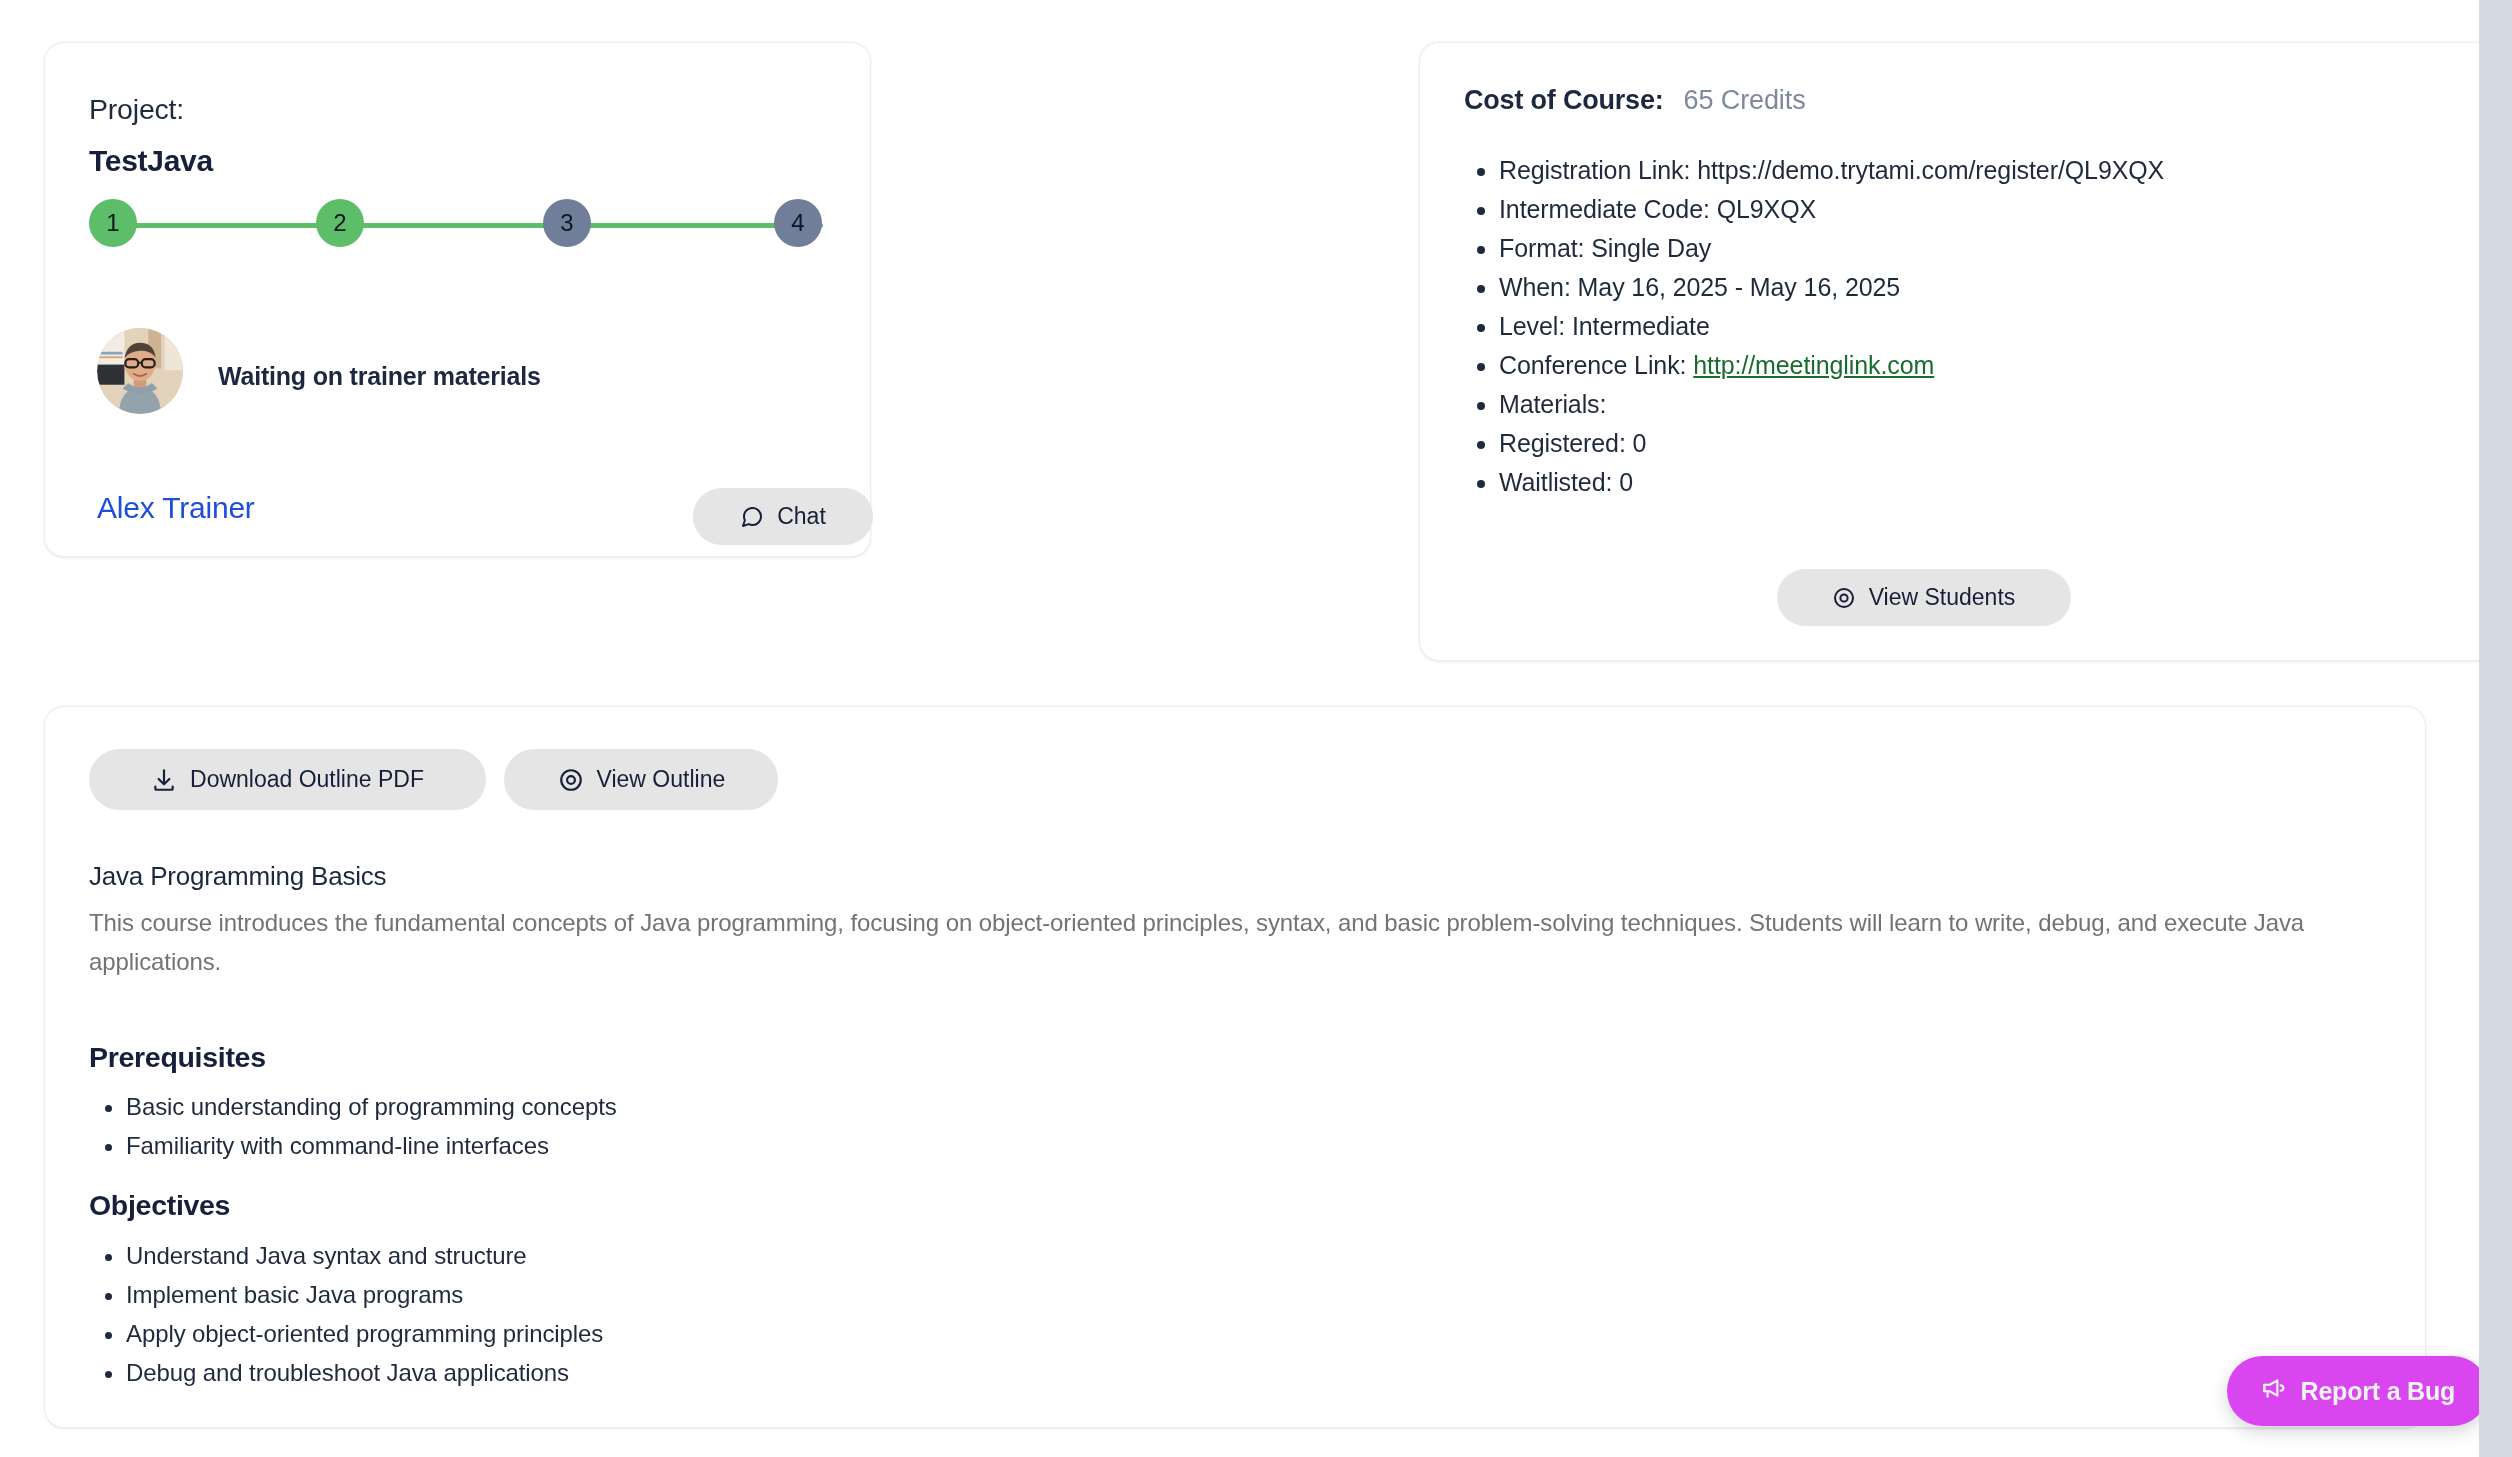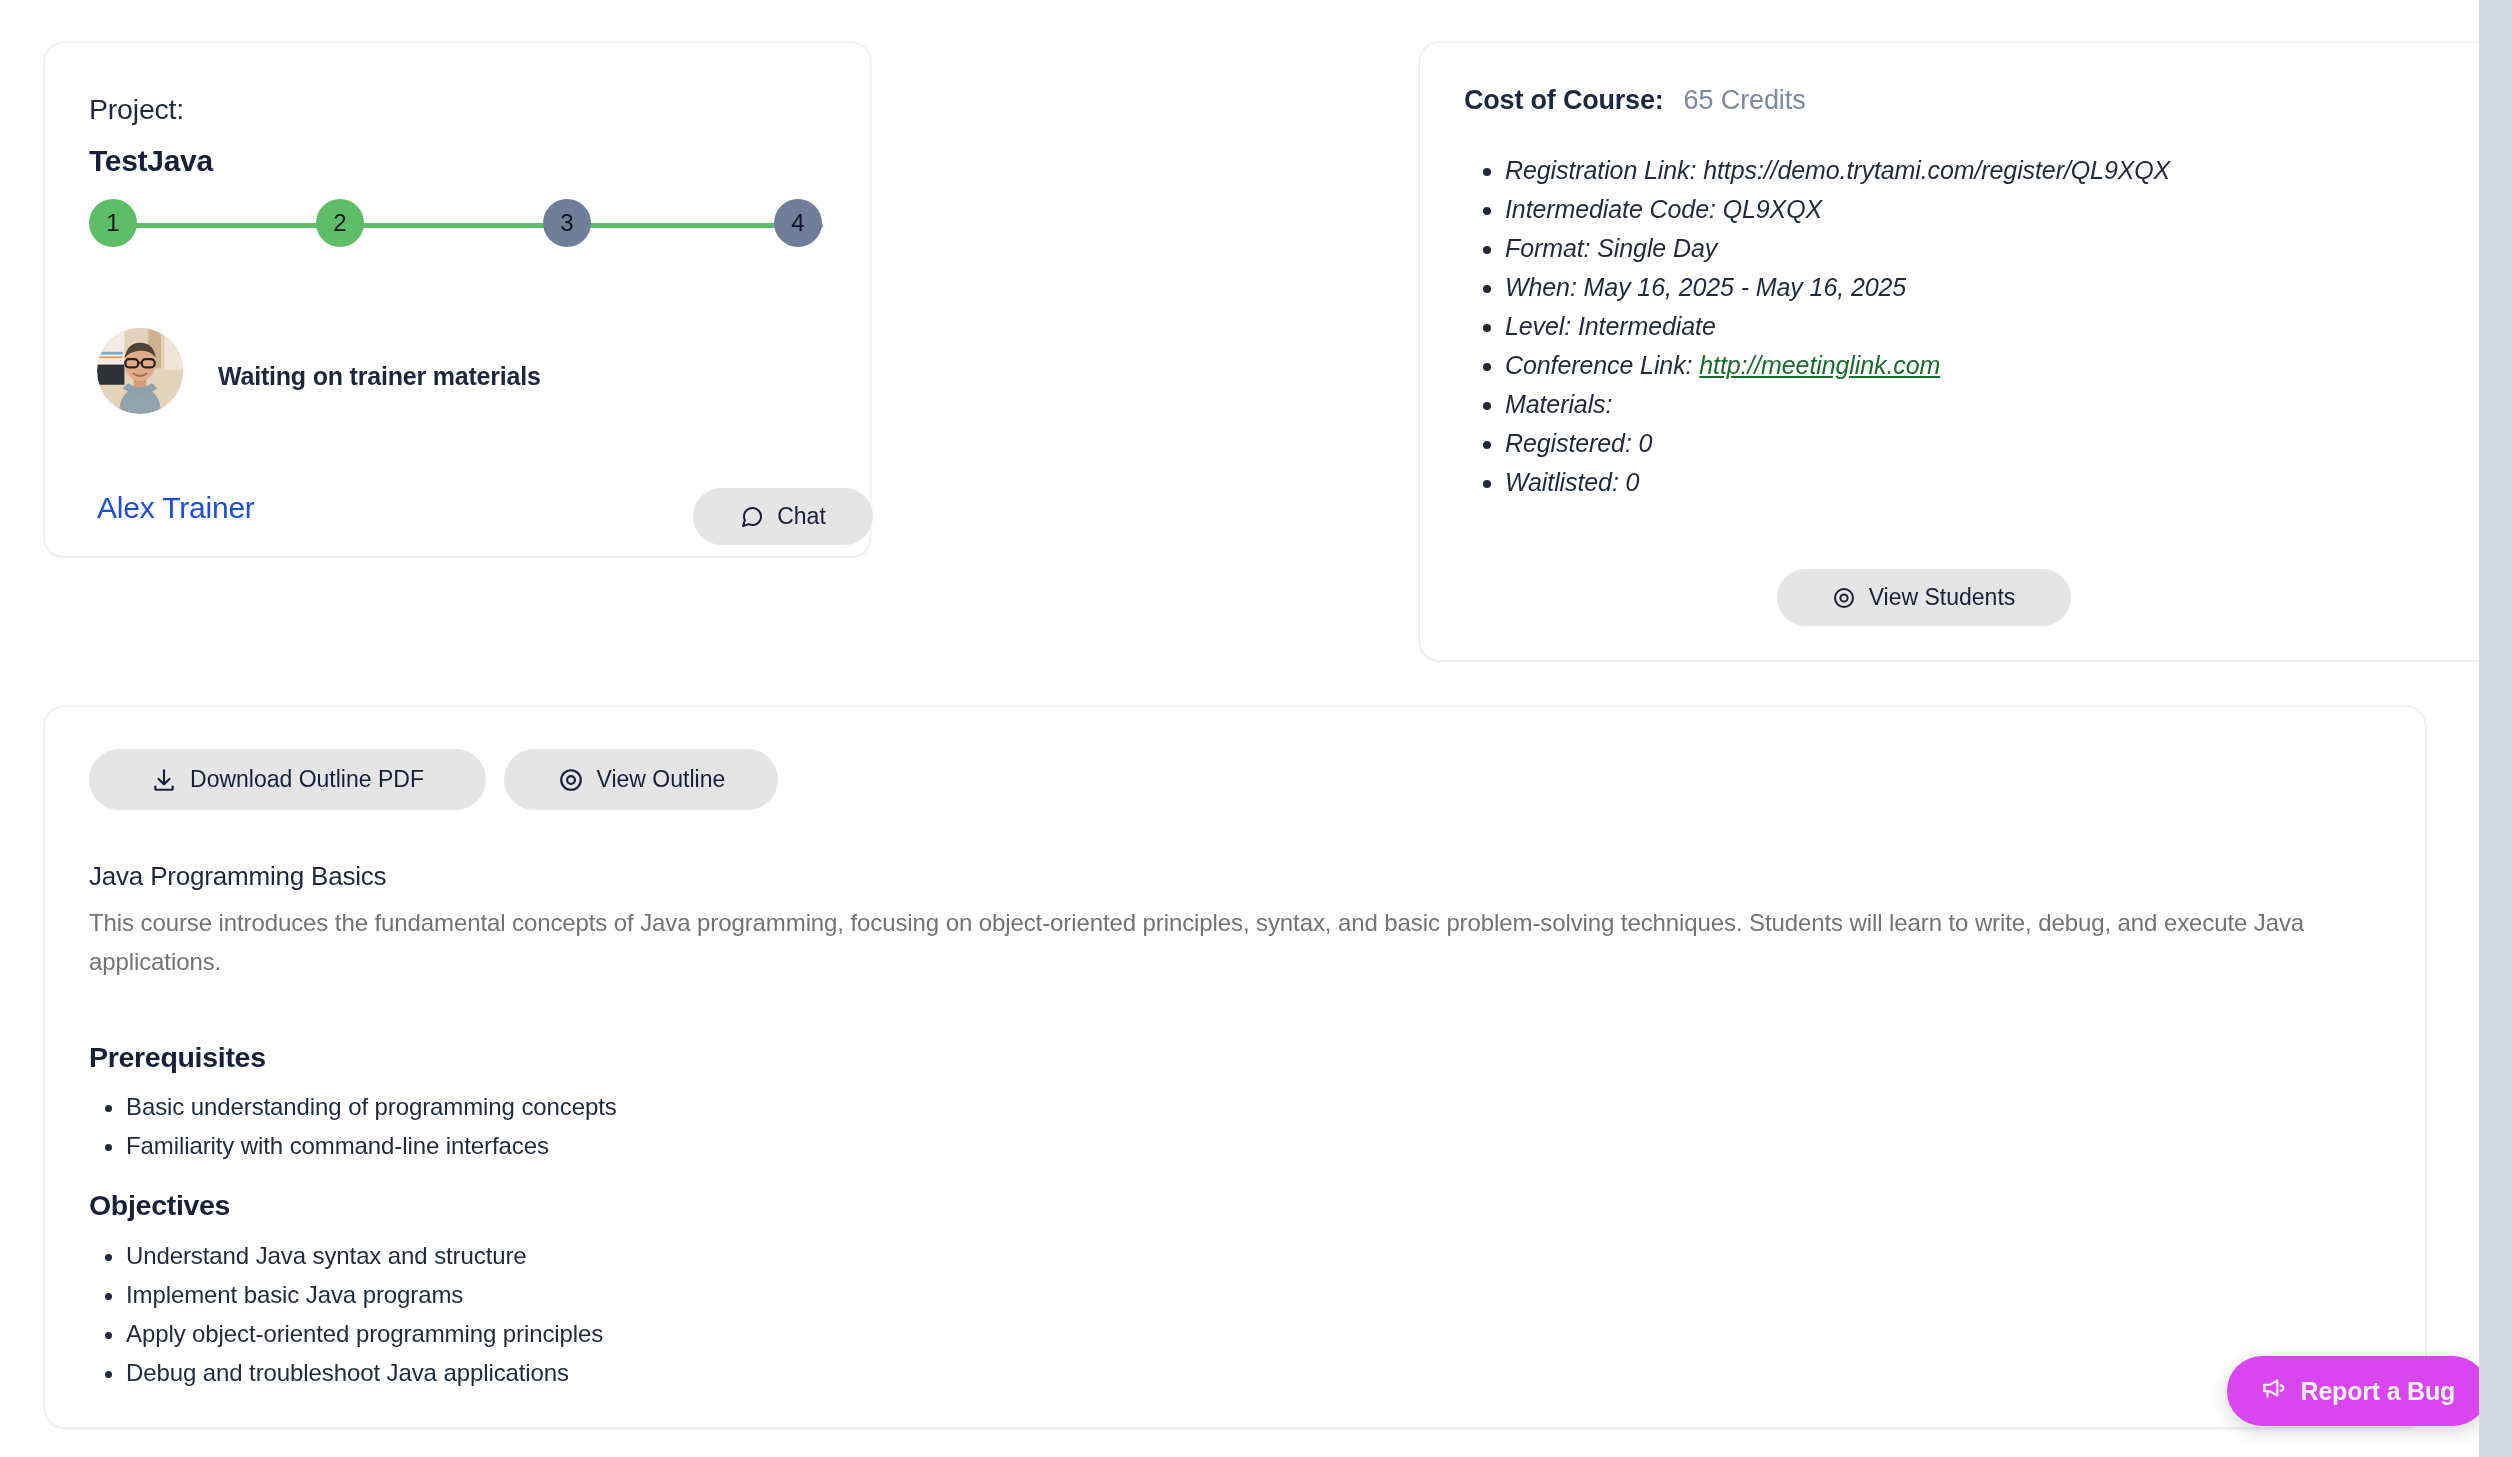--- a/index.html
+++ b/index.html
@@ -162,24 +162,23 @@
     letter-spacing: -0.2px;
   }
   .cost-value {
     font-size: 27px;
     color: #7d899f;
     letter-spacing: -0.1px;
   }
 
   .detail-list {
     position: absolute;
-    left: 85px; top: 108px;
+    left: 79px; top: 108px;
     width: 873px;
     list-style: disc;
-    font-style: italic;
   }
   .detail-list li {
     font-size: 25px;
     line-height: 39px;
     color: #1f2a3d;
     letter-spacing: -0.1px;
   }
   .detail-list li::marker { color: #1f2a3d; }
   .detail-list a {
     color: #1a6b2e;

